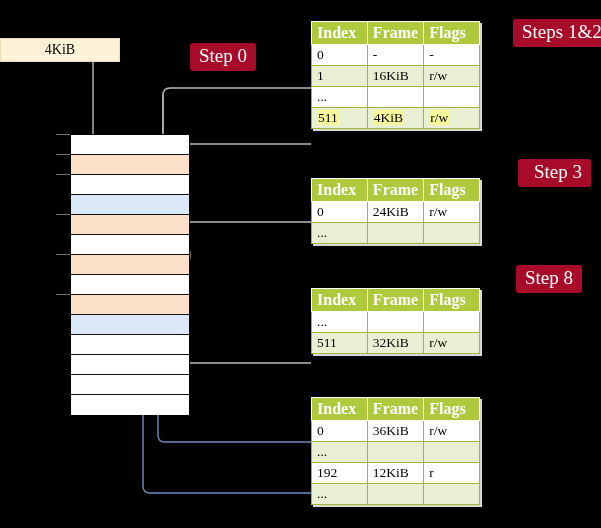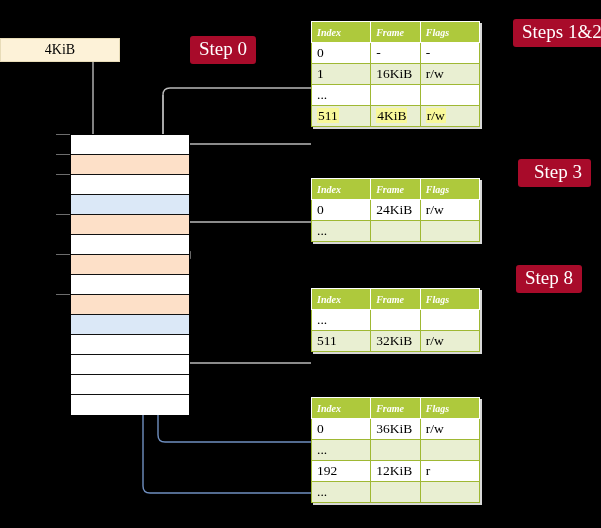--- a/index.html
+++ b/index.html
@@ -37,21 +37,21 @@
   .step-badge {
     position: absolute;
     background: #a80b2a;
     color: #ffffff;
     font-size: 19px;
     padding: 3px 9px 4px 9px;
     border-radius: 3px;
     white-space: nowrap;
     line-height: 1.1;
   }
-  #badge-step0 { left: 190px; top: 36px; }
+  #badge-step0 { left: 190px; top: 43px; }
   #badge-step12 { left: 513px; top: 19px; }
   #badge-step3 { left: 518px; top: 159px; padding-left: 16px; }
   #badge-step4 { left: 516px; top: 265px; }
 
   
   #memory-column {
     position: absolute;
     left: 70px;
     top: 134px;
     width: 120px;
@@ -98,22 +98,21 @@
     color: #000;
     font-weight: normal;
     white-space: nowrap;
     overflow: hidden;
   }
   .pt th {
     background: #aec93c;
     color: #ffffff;
     font-weight: bold;
     border-color: #ffffff;
-    font-size: 10px;
-    font-style: italic;
+    font-size: 16px;
   }
   .pt .col-index { width: 56px; }
   .pt .col-frame { width: 40px; margin-left: 24px; }
   .pt .col-flags { width: 56px; }
   .pt tr.alt td { background: #e9efd2; }
   .pt .hlmark {
     background: #f8f89a;
     padding: 0 1px;
   }
 

